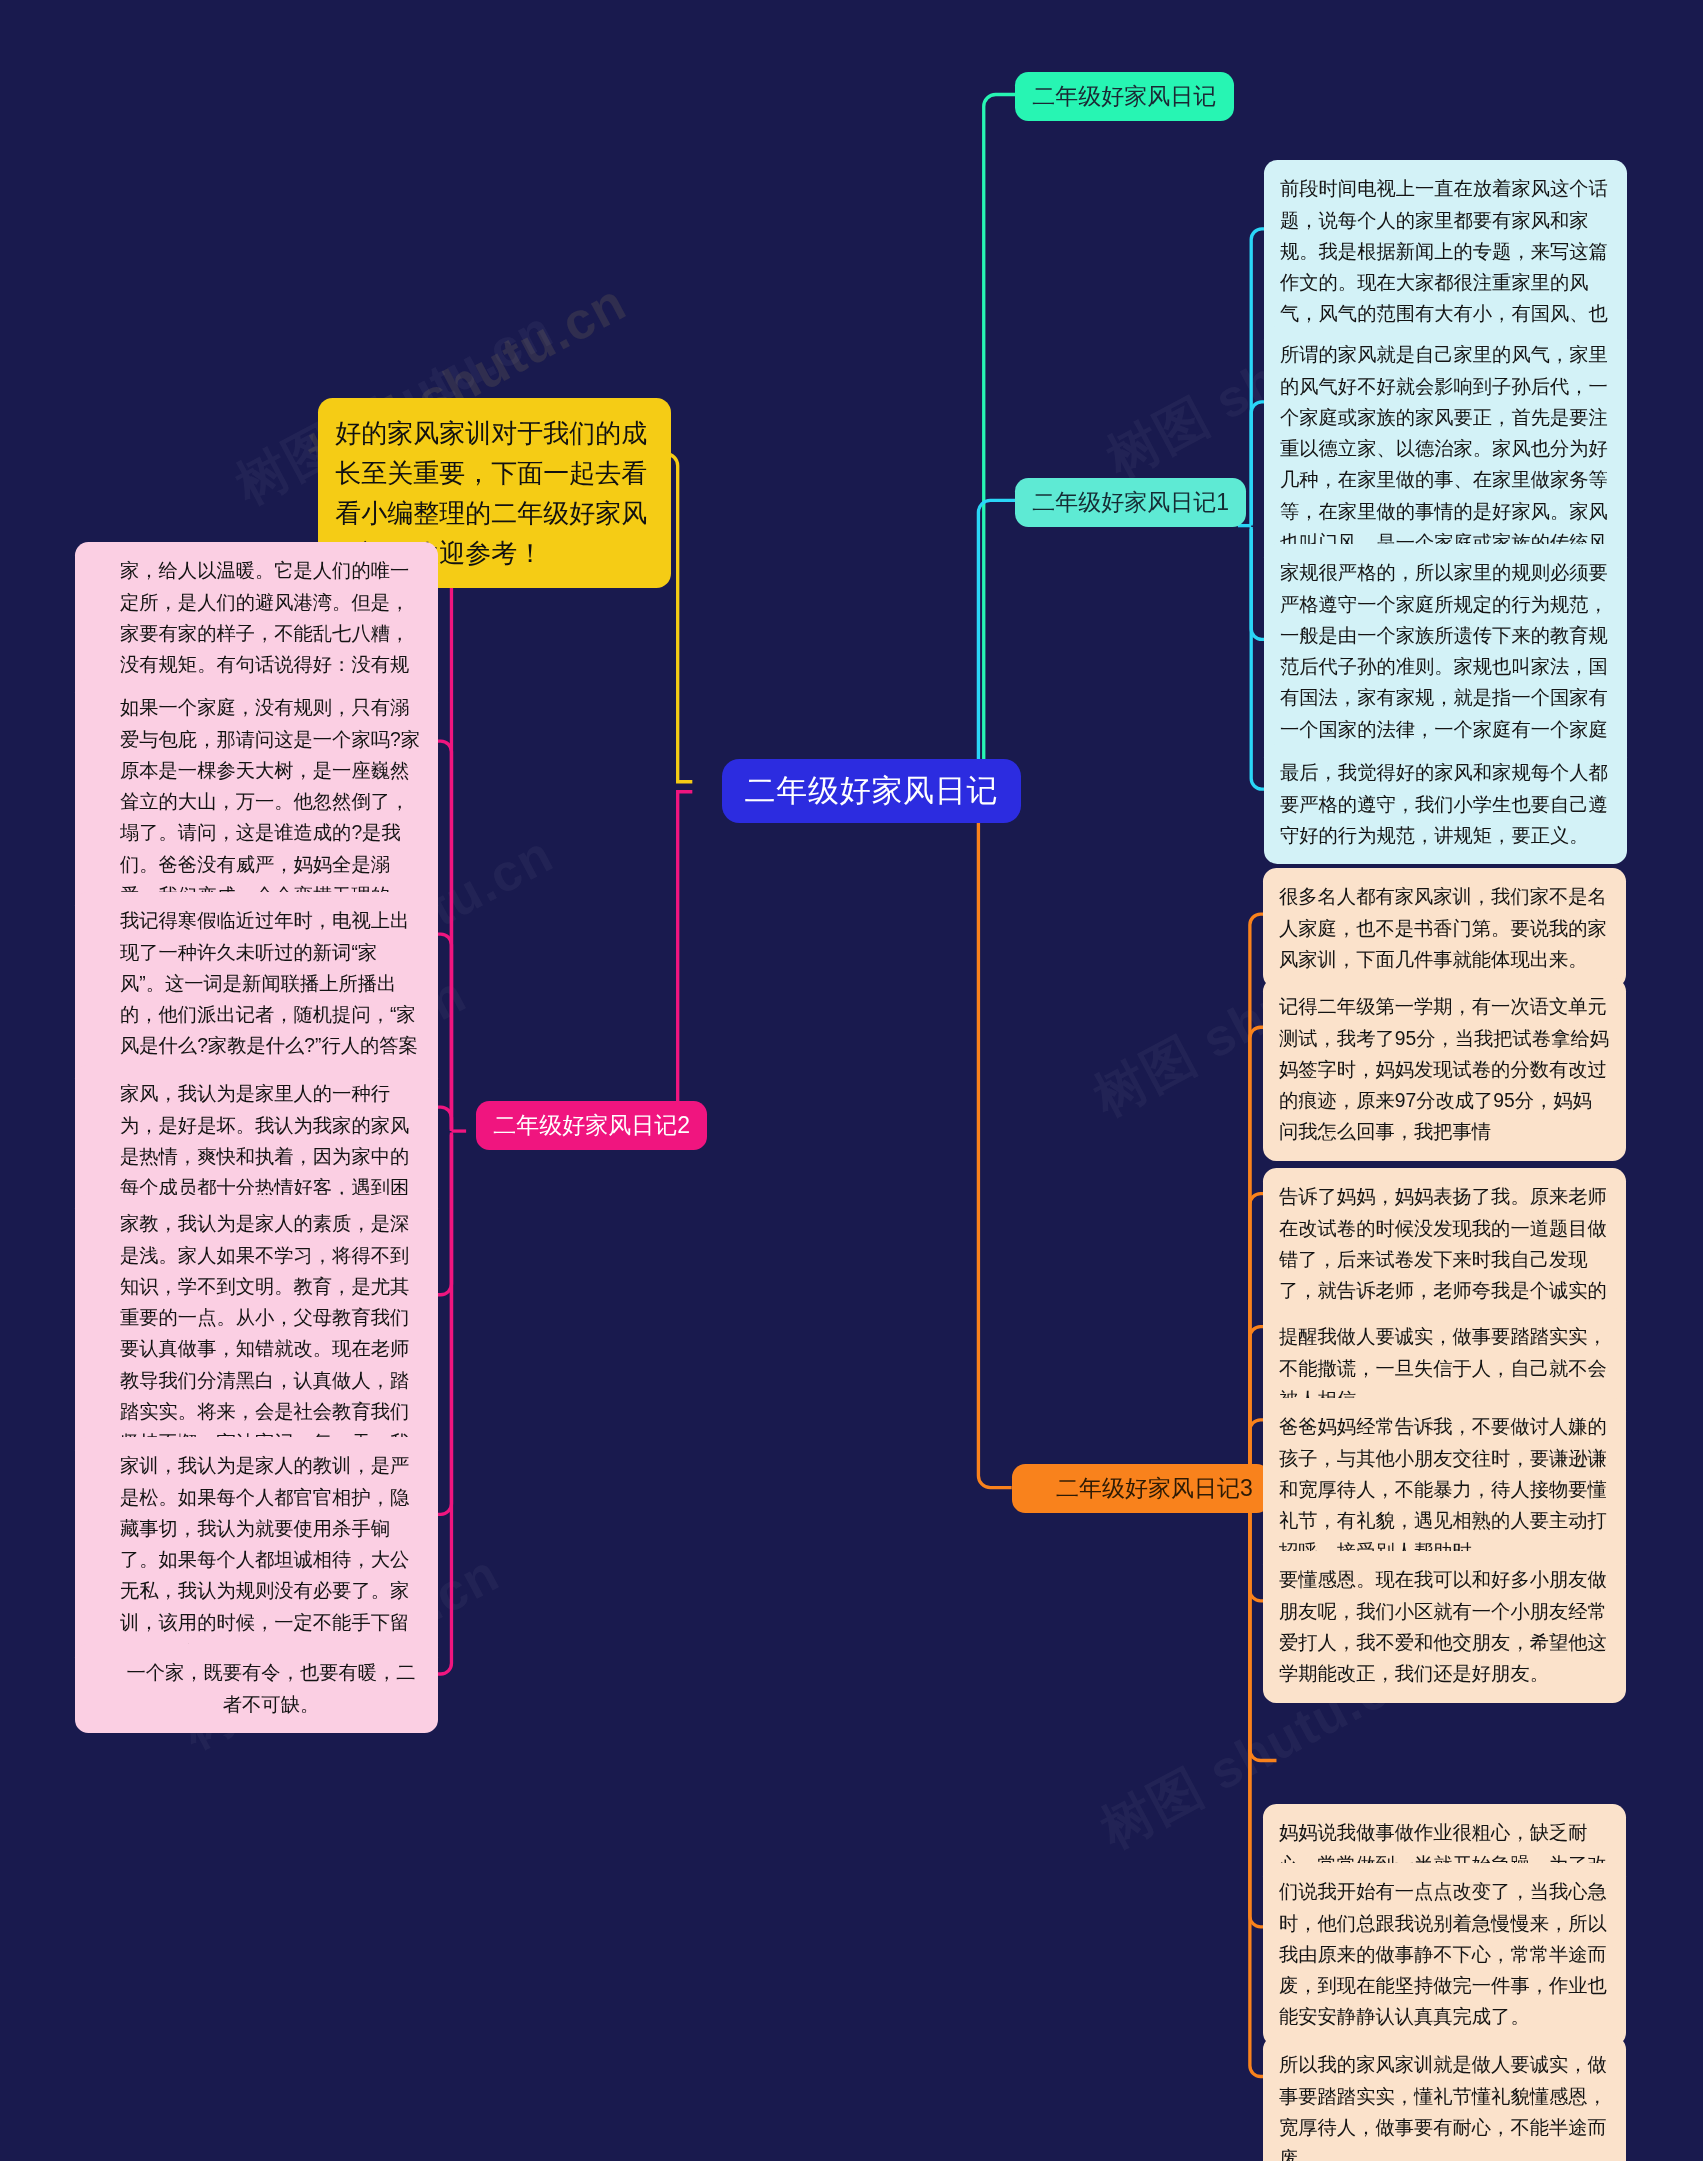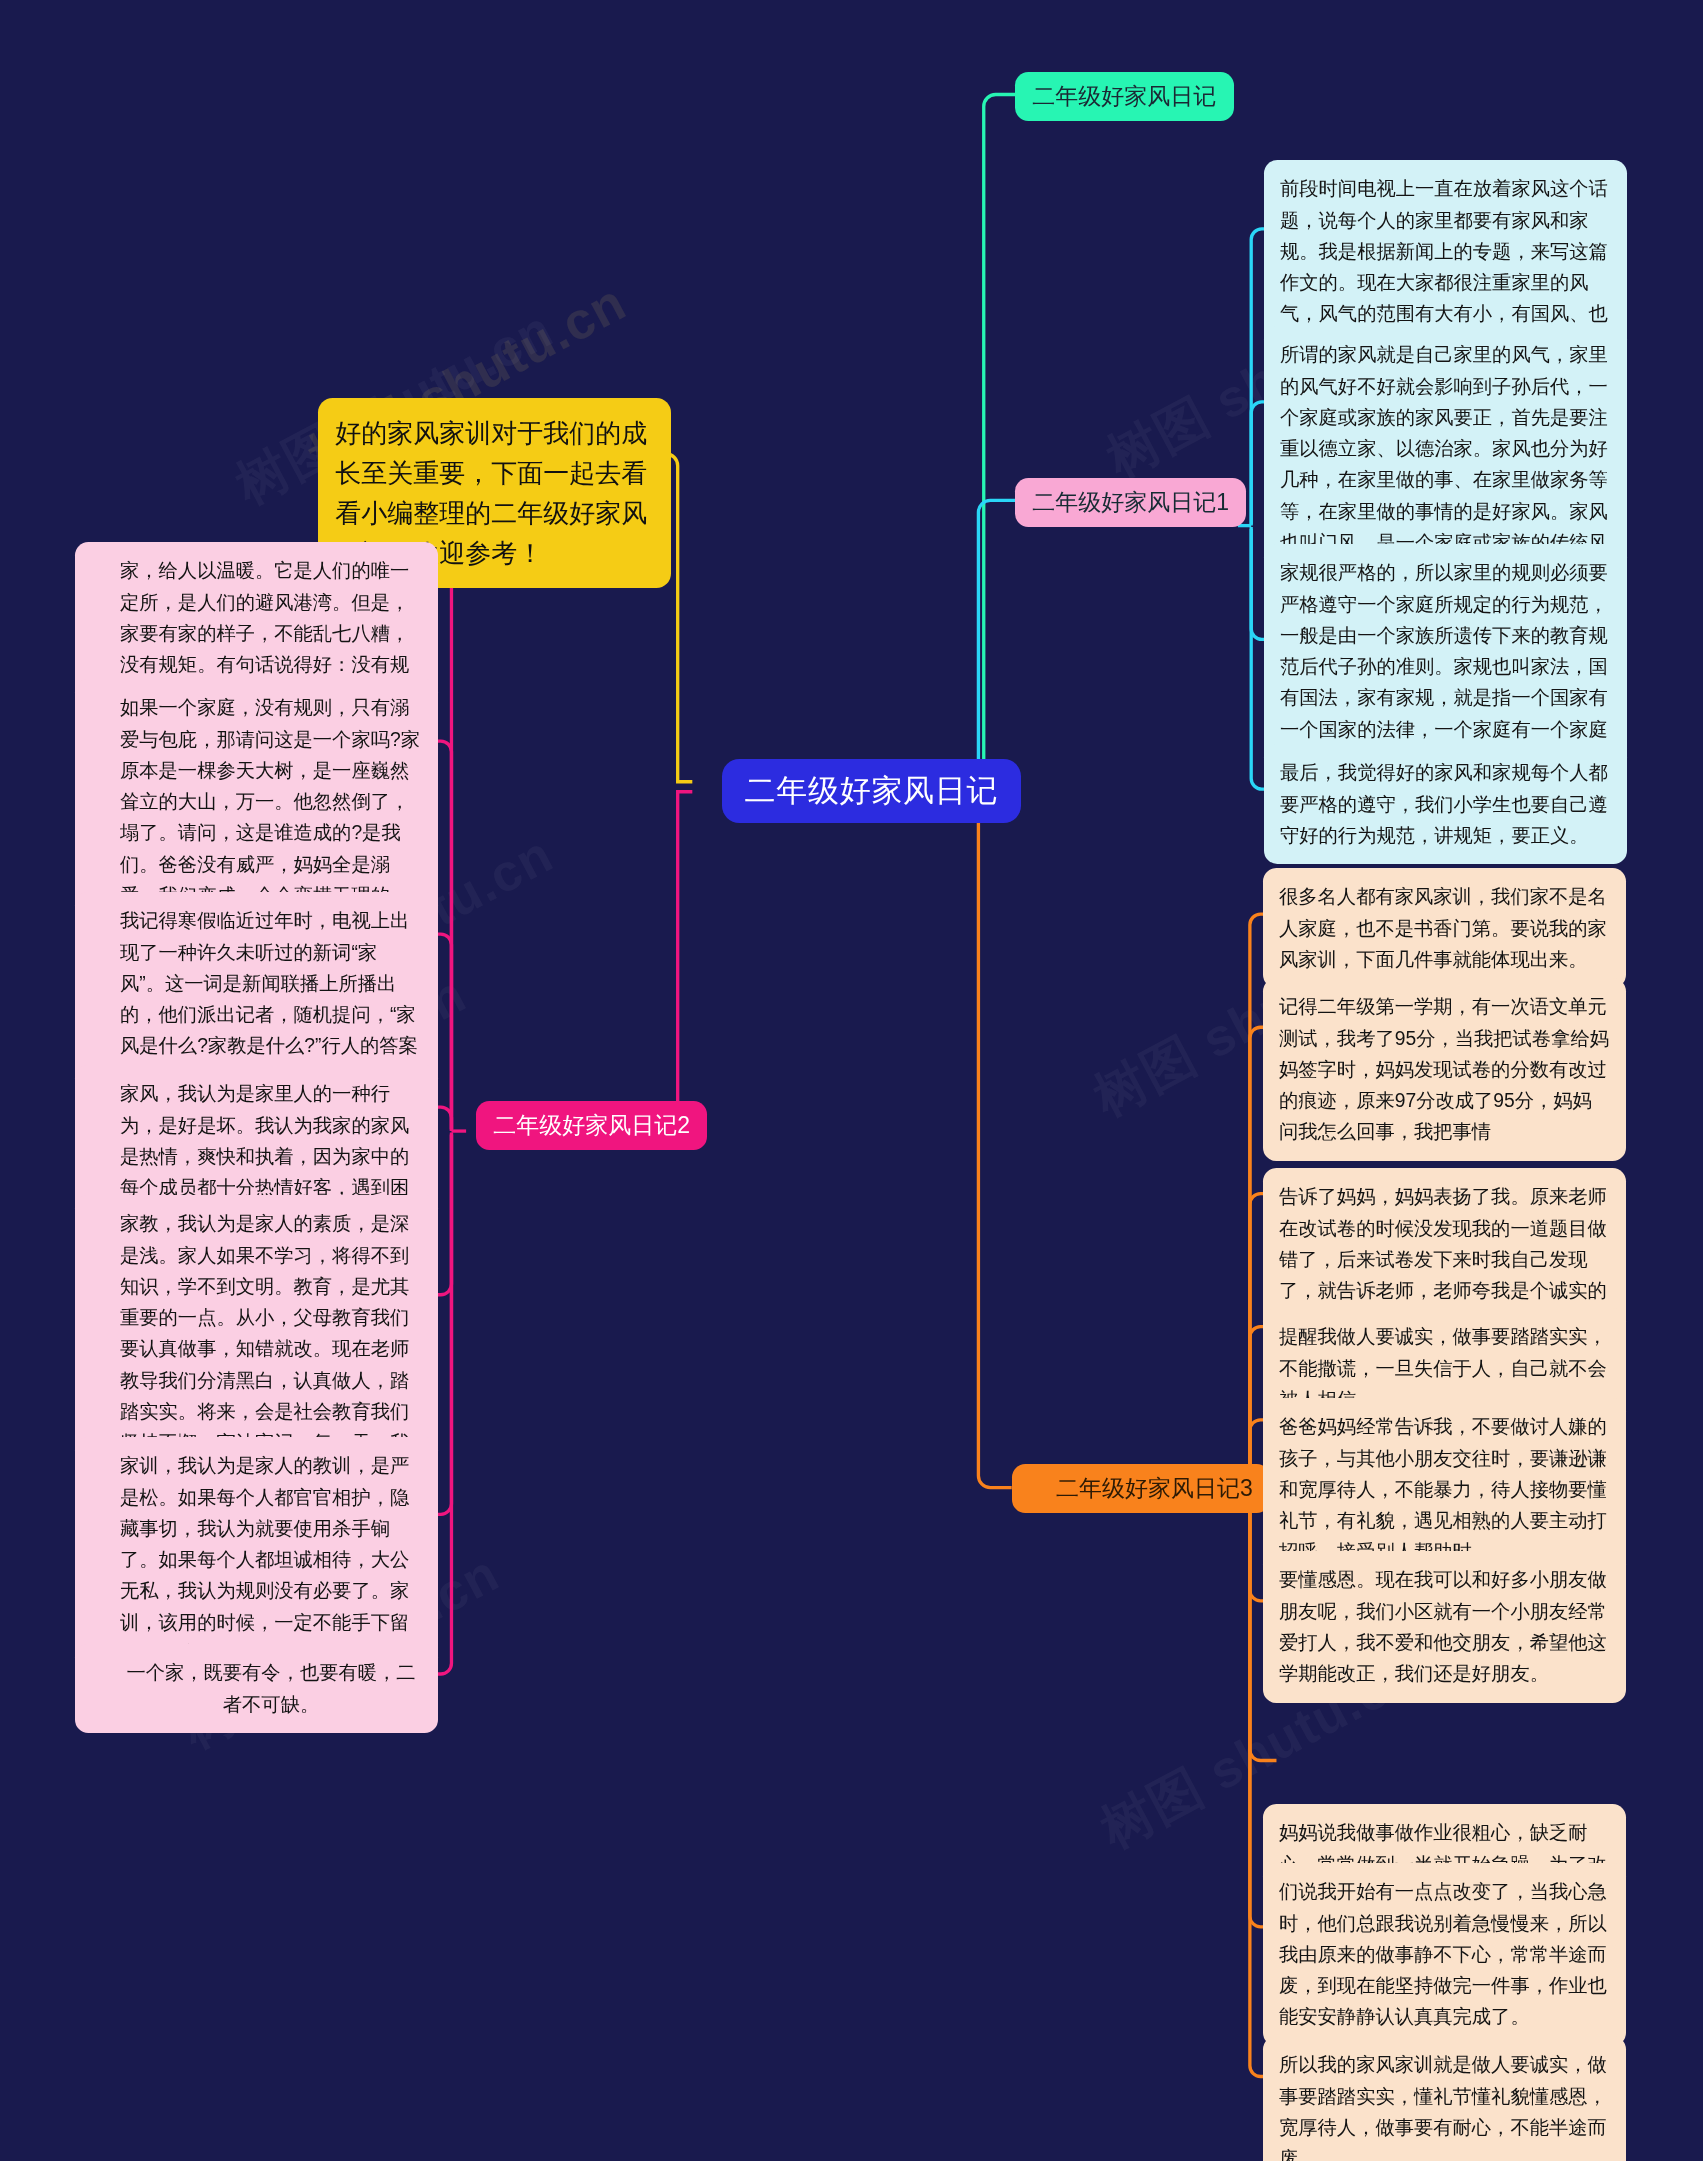--- a/index.html
+++ b/index.html
@@ -72,21 +72,21 @@
 
   
   .branch {
     padding: 10.6px 17.3px;
     font-size: 23px;
     line-height: 1.2;
     white-space: nowrap;
     border-radius: 13.3px;
   }
   .branch.green { background: #27f5b3; color: #1b2733; }
-  .branch.cyan  { background: #f9a8d4; color: #152b33; }
+  .branch.cyan  { background: #5eead4; color: #152b33; }
   .branch.pink  { background: #f0157f; color: #ffffff; }
   .branch.orange{ background: #f9821c; color: #2d1a05; }
 
   
   .leaf {
     padding: 13.3px 16px;
     font-size: 19.3px;
     line-height: 1.62;
     border-radius: 13.3px;
     align-items: flex-start;

